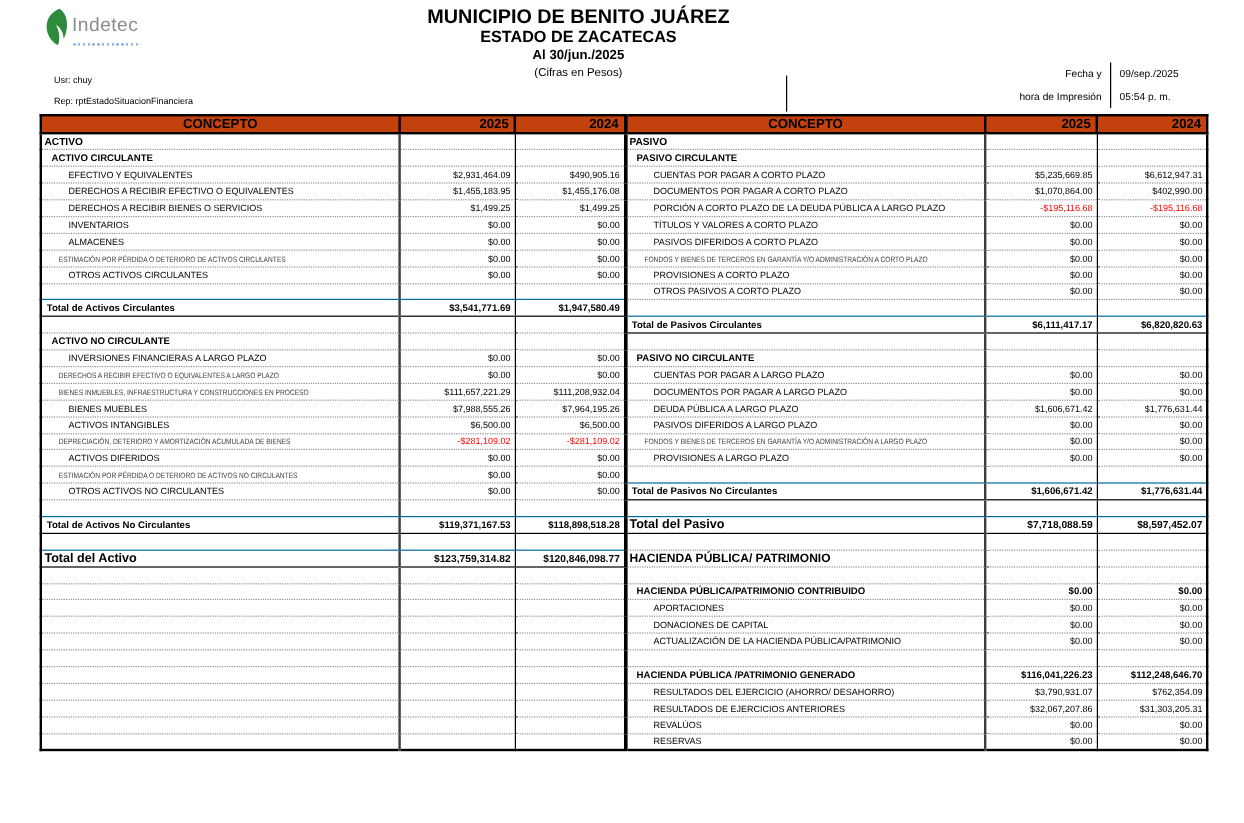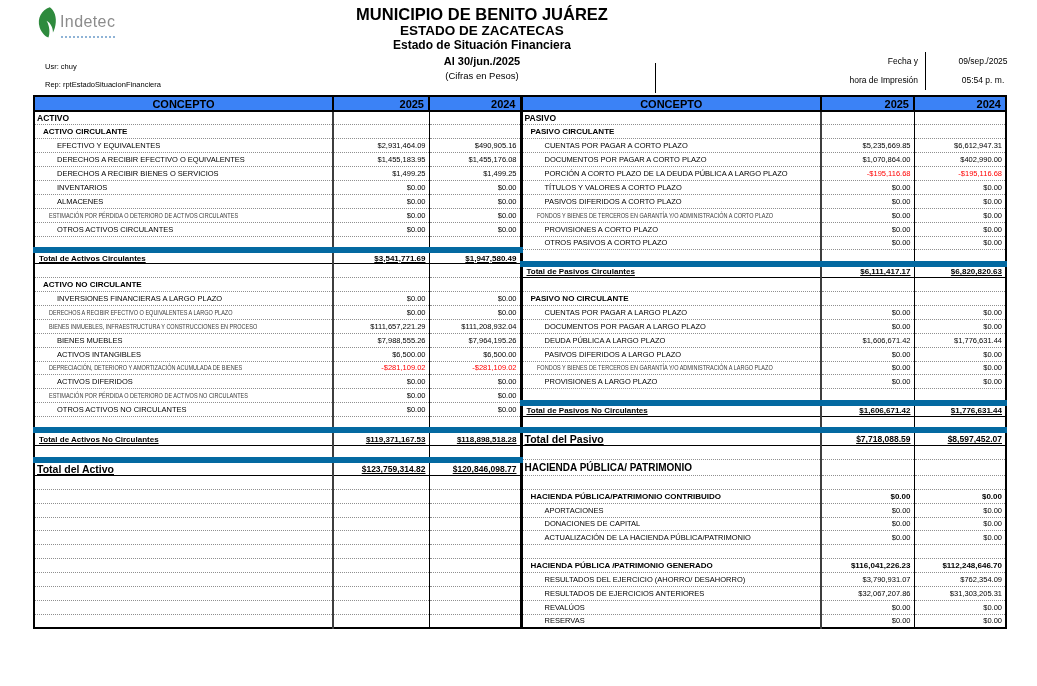--- a/index.html
+++ b/index.html
@@ -25,47 +25,47 @@
   
   #title-block { left:152px; top:5px; width:660px; text-align:center; }
   .t1 { font-size:16.5px; font-weight:bold; line-height:18px; }
   .t2 { font-size:13.5px; font-weight:bold; line-height:15px; }
   .t3 { font-size:12px;  font-weight:bold; line-height:15px; }
   .t4 { font-size:11px;  font-weight:bold; line-height:15px; margin-top:1px; }
   .t5 { font-size:9.5px; line-height:13px; }
 
   
   #print-labels { left:790px; top:52px; width:128px; text-align:right; font-size:8.5px; line-height:19px; }
-  #print-values { left:933px; top:52px; width:100px; text-align:center; font-size:8.5px; line-height:19px; }
+  #print-values { left:933px; top:52px; width:100px; text-align:left; font-size:8.5px; line-height:19px; }
   #print-divider { left:925px; top:52px; width:1px; height:38px; background:#000; }
   #header-cell-divider { left:655px; top:63px; width:1px; height:30px; background:#000; }
 
   
   #financial-table { position:absolute; left:33px; top:95px; border-collapse:collapse;
     table-layout:fixed; width:972px; border:2px solid #000; }
-  th { border:2px solid #000; font-size:11px; height:15px; padding:0 4px; background:#3b82f6; }
+  th { border:2px solid #000; font-size:11px; height:15px; padding:0 4px; background:#c2410c; }
   th.hc { text-align:center; }
   th.hv { text-align:right; }
   th.rcol0, td.rcol0 { border-left:3px solid #000; }
   td { height:13.9px; border-bottom:1px dotted #8f8f8f; font-size:7.5px;
     white-space:nowrap; overflow:hidden; padding:0; vertical-align:middle; }
   td.lcol1, td.rcol1 { border-left:2px solid #3e3e3e; }
   td.lcol2, td.rcol2 { border-left:1px solid #000; }
   td.val { text-align:right; padding-right:3px; }
 
   td.lbl.section      { font-weight:bold; font-size:8.5px; padding-left:2px; }
   td.lbl.subsection   { font-weight:bold; font-size:8px;   padding-left:8px; }
   td.lbl.detail       { padding-left:22px; }
   td.lbl.condensed    { padding-left:14px; color:#3c3c3c; }
   td.lbl.condensed .lbltxt { display:inline-block; font-size:6.5px; transform:scaleX(.85); transform-origin:0 50%; }
   td.lbl.total        { font-weight:bold; font-size:8px;   padding-left:4px; }
   td.lbl.totalsub     { font-weight:bold; font-size:8px;   padding-left:8px; }
   td.lbl.grandtotal   { font-weight:bold; font-size:10.5px; padding-left:2px; }
   td.lbl.grandsection { font-weight:bold; font-size:10px;  padding-left:2px; }
-  td.solid { border-top:6px solid #0369a1; border-bottom:1px solid #000;text-decoration:underline; }
+  td.solid { border-top:1px solid #0369a1; border-bottom:1px solid #000; }
   td.vbold { font-weight:bold; font-size:8px; }
   td.vbig  { font-size:8.5px; }
   td.neg   { color:var(--neg,#ff0000); }
 </style>
 </head>
 <body>
 
 <div id="report-page" style="--neg: #ff0000;">
 
   <div id="logo-block" class="abs">
@@ -75,21 +75,20 @@
     <span id="brand-text" style="color: rgb(140, 140, 140);">Indetec</span>
     <div id="micro-line"></div>
   </div>
 
   <div id="meta-usr" class="abs meta-line">Usr: chuy</div>
   <div id="meta-rep" class="abs meta-line">Rep: rptEstadoSituacionFinanciera</div>
 
   <div id="title-block" class="abs">
     <div class="t1">MUNICIPIO DE BENITO JUÁREZ</div>
     <div class="t2">ESTADO DE ZACATECAS</div>
-    <div class="t3">Estado de Situación Financiera</div>
     <div class="t4">Al 30/jun./2025</div>
     <div class="t5">(Cifras en Pesos)</div>
   </div>
 
   <div id="print-labels" class="abs">
     <div>Fecha y</div>
     <div>hora de Impresión</div>
   </div>
   <div id="print-divider" class="abs"></div>
   <div id="print-values" class="abs">

